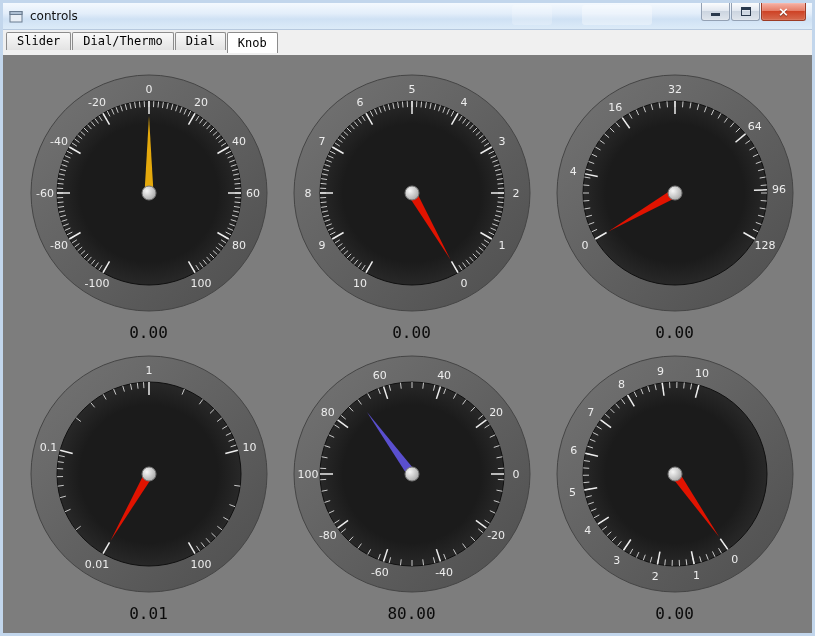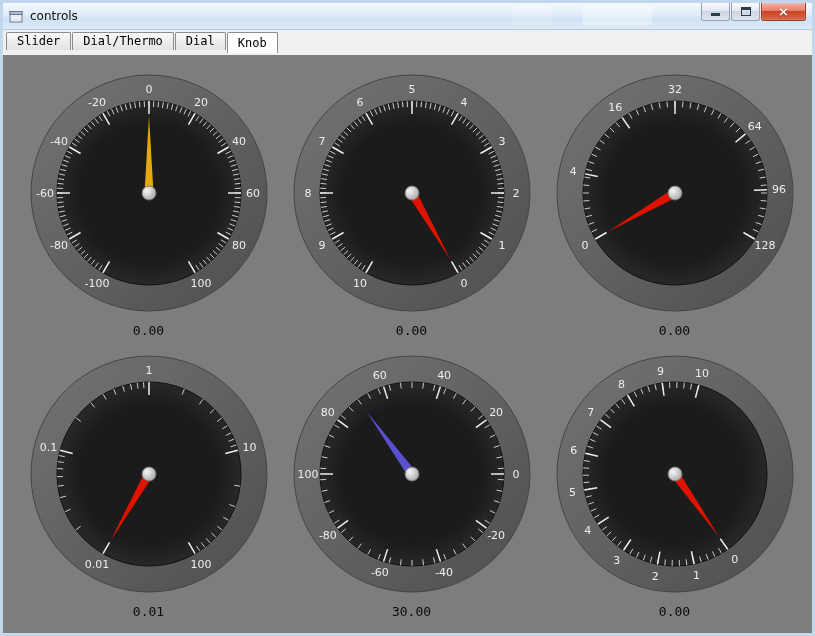--- a/index.html
+++ b/index.html
@@ -33,21 +33,21 @@
   .tab{font-family:"DejaVu Sans Mono",monospace;font-size:12px;color:#000;
     padding:0 10px;border:1px solid #8c8c8c;border-bottom:none;border-radius:2px 2px 0 0;
     background:linear-gradient(#f9f9f9,#e3e3e3);margin-right:1px;height:17px;line-height:17px;}
   .tab.selected{background:#fff;height:20px;line-height:20px;position:relative;z-index:2;}
   
   .content{flex:1;display:grid;grid-template-columns:repeat(3,1fr);
     justify-items:center;align-content:start;row-gap:14px;
     padding:16px 6px 0 14px;background:#7d7d7d;}
   .dial-cell{display:flex;flex-direction:column;align-items:center;}
   .dial-canvas{width:260px;height:250px;}
-  .dial-caption{font-family:"DejaVu Sans Mono",monospace;font-size:13px;color:#0a0a0a;margin-top:2px;height:15px;}
+  .dial-caption{font-family:"DejaVu Sans Mono",monospace;font-size:16px;color:#0a0a0a;margin-top:2px;height:15px;}
 </style>
 </head>
 <body>
 
 <div class="window">
 
   <div class="titlebar">
     <span class="app-icon">
       <svg width="15" height="14" viewBox="0 0 15 14">
         <rect x="1" y="1.5" width="12" height="10.5" fill="#e8eef5" stroke="#6b7c90"></rect>
@@ -605,21 +605,21 @@
             <text x="97.86" y="23.09" dy="3.5" text-anchor="middle" font-size="11" fill="#ededed" font-family="DejaVu Sans, sans-serif">60</text>
             <text x="45.86" y="60.87" dy="3.5" text-anchor="middle" font-size="11" fill="#ededed" font-family="DejaVu Sans, sans-serif">80</text>
             <text x="26.00" y="122.00" dy="3.5" text-anchor="middle" font-size="11" fill="#ededed" font-family="DejaVu Sans, sans-serif">100</text>
             <text x="214.14" y="183.13" dy="3.5" text-anchor="middle" font-size="11" fill="#ededed" font-family="DejaVu Sans, sans-serif">-20</text>
             <text x="162.14" y="220.91" dy="3.5" text-anchor="middle" font-size="11" fill="#ededed" font-family="DejaVu Sans, sans-serif">-40</text>
             <text x="97.86" y="220.91" dy="3.5" text-anchor="middle" font-size="11" fill="#ededed" font-family="DejaVu Sans, sans-serif">-60</text>
             <text x="45.86" y="183.13" dy="3.5" text-anchor="middle" font-size="11" fill="#ededed" font-family="DejaVu Sans, sans-serif">-80</text>
             <polygon points="84.74,59.71 133.64,119.35 126.36,124.65" fill="#5a4fcf"></polygon>
             <circle cx="130" cy="122" r="7" fill="url(#hb4)" stroke="#747474" stroke-width="1"></circle>
           </svg></div>
-      <div class="dial-caption">30.00</div>
+      <div class="dial-caption">80.00</div>
     </div>
     <div class="dial-cell">
       <div class="dial-canvas"><svg width="260" height="250" viewBox="0 0 260 250">
             <defs>
               <linearGradient id="bz5" x1="0" y1="0" x2="1" y2="1">
                 <stop offset="0" stop-color="#747474"></stop>
                 <stop offset="1" stop-color="#4e4e4e"></stop>
               </linearGradient>
               <radialGradient id="fc5">
                 <stop offset="0.75" stop-color="#1b1b1b"></stop>

